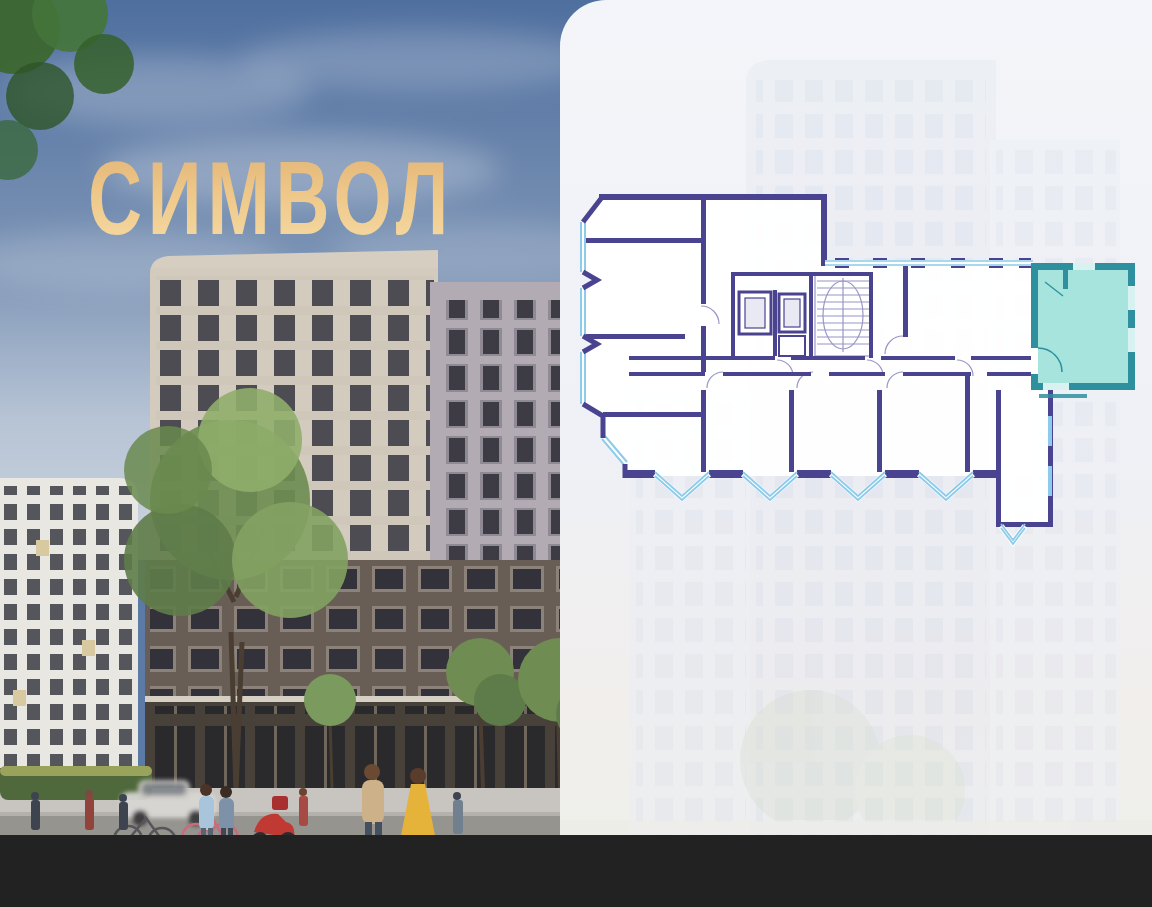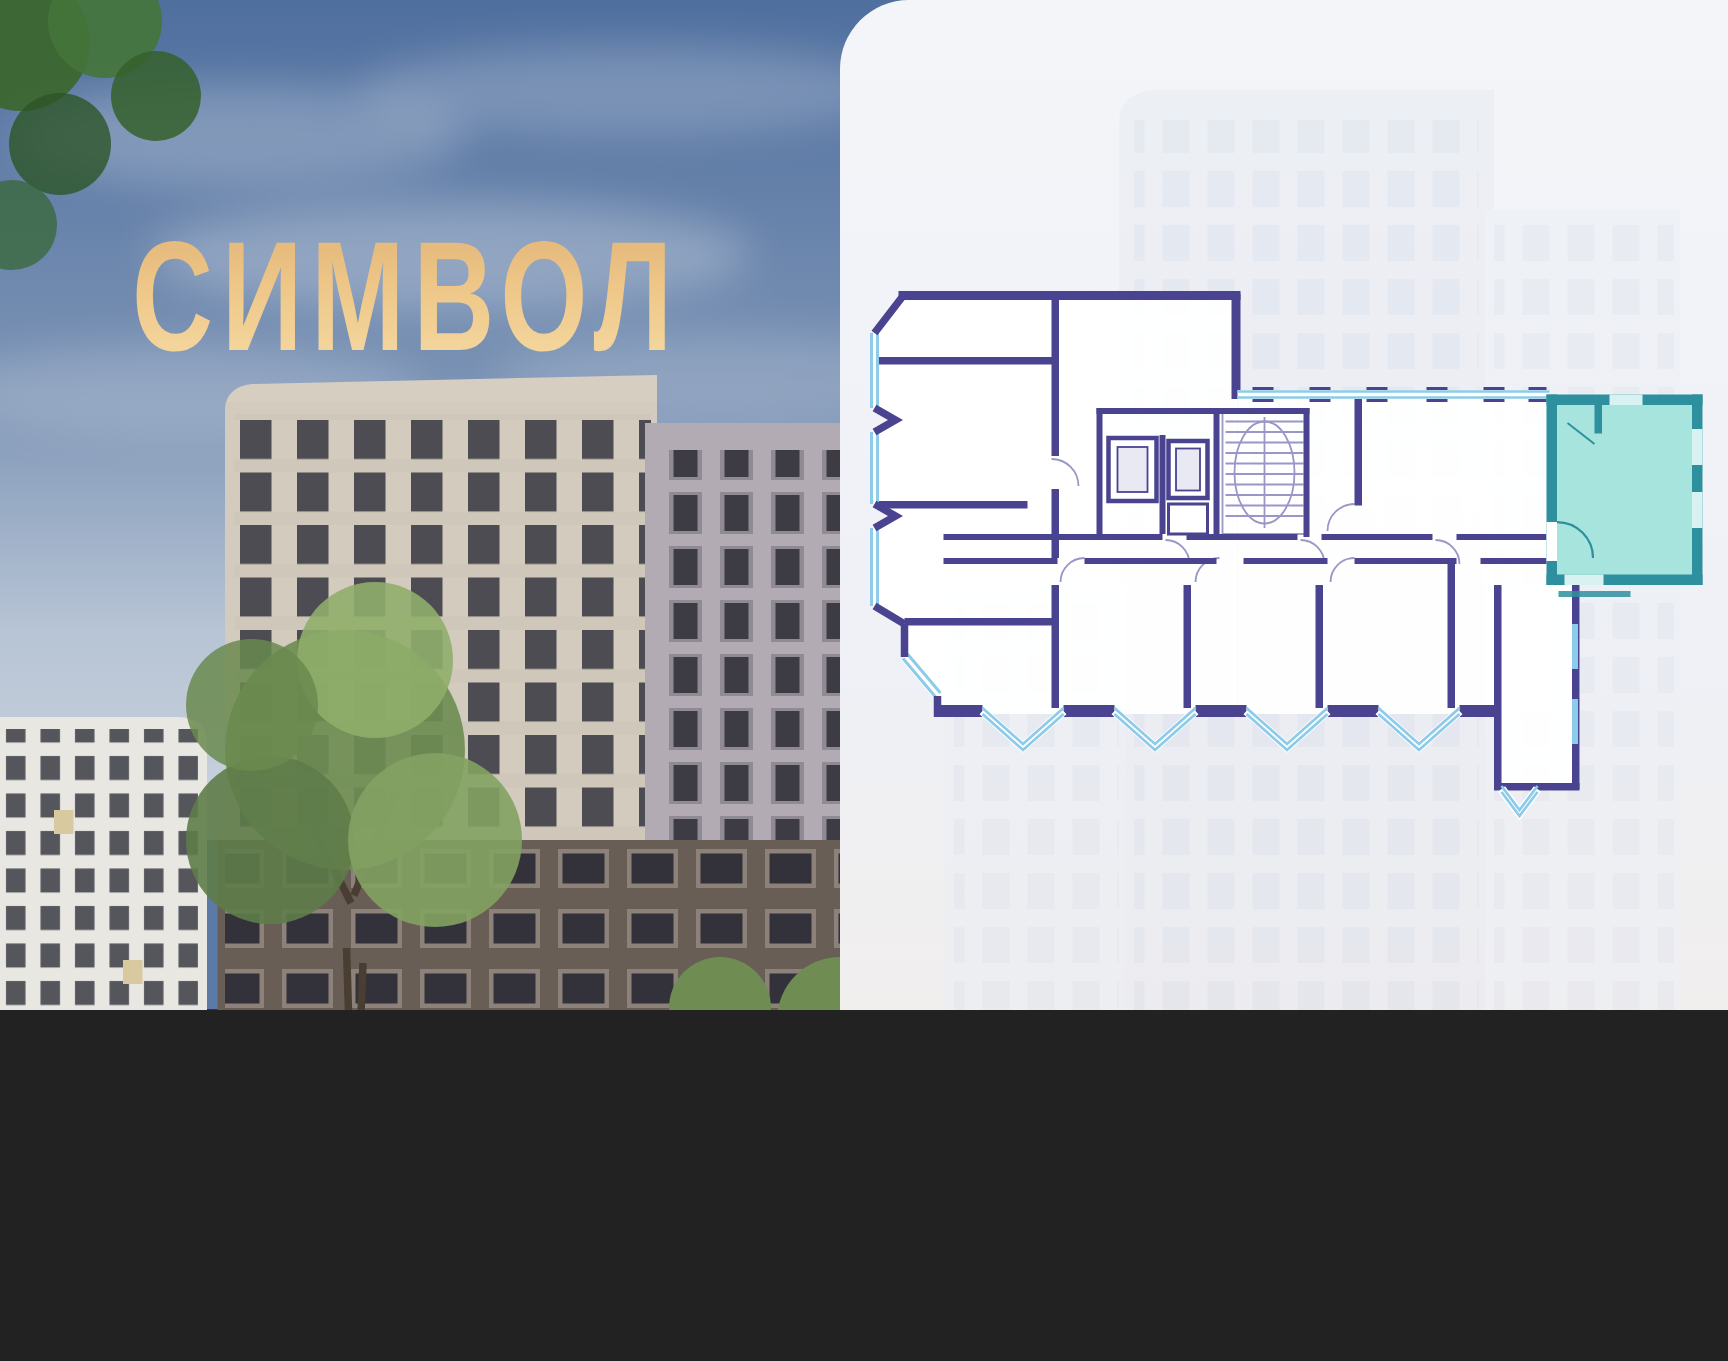--- a/index.html
+++ b/index.html
@@ -1,17 +1,17 @@
 <!DOCTYPE html>
 <html><head>
 <meta charset="utf-8">
 <style>
   html,body{margin:0;padding:0;background:#222;}
   #stage{
-    position:relative;width:1152px;height:673px;overflow:hidden;
+    position:relative;width:1152px;height:835px;overflow:hidden;
     font-family:"Liberation Sans",sans-serif;background:#5b7aa6;
   }
   #stage svg{display:block;}
   
   #photo{position:absolute;left:0;top:0;width:1152px;height:907px;}
   
   .logo{
     position:absolute;left:88px;top:148px;height:110px;
     font-size:104px;line-height:100px;font-weight:bold;letter-spacing:8px;
     transform:scaleX(.72);transform-origin:left top;white-space:nowrap;

